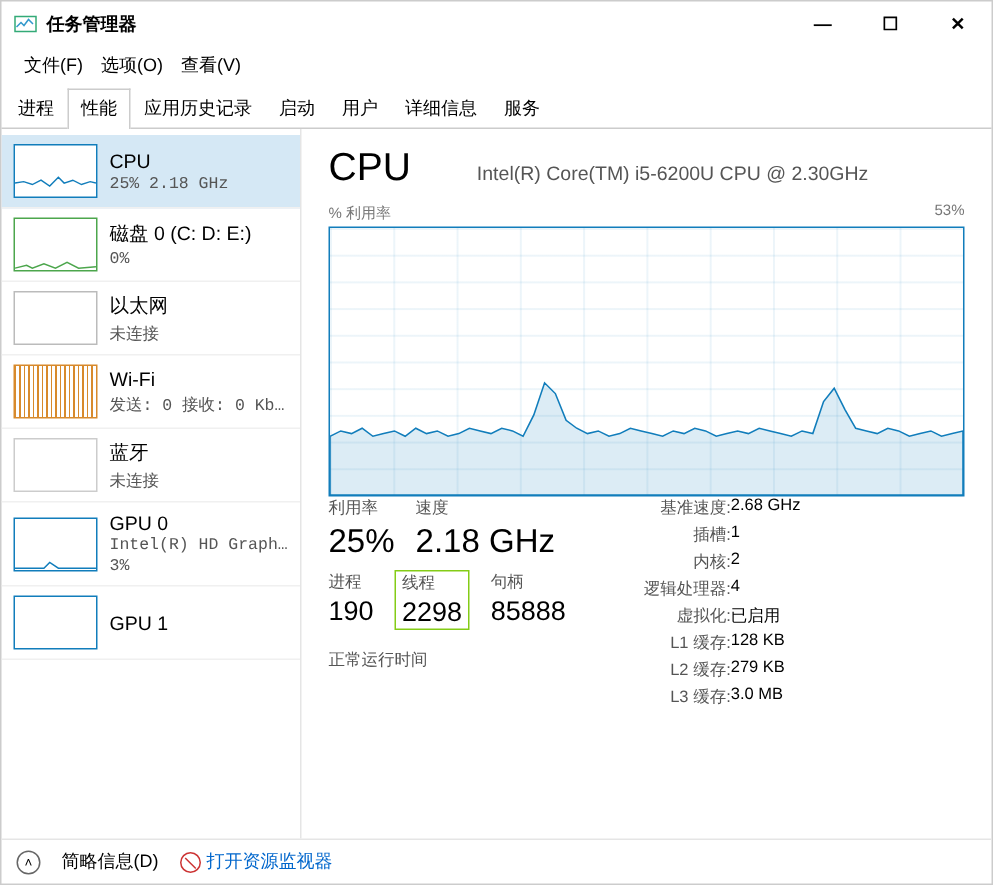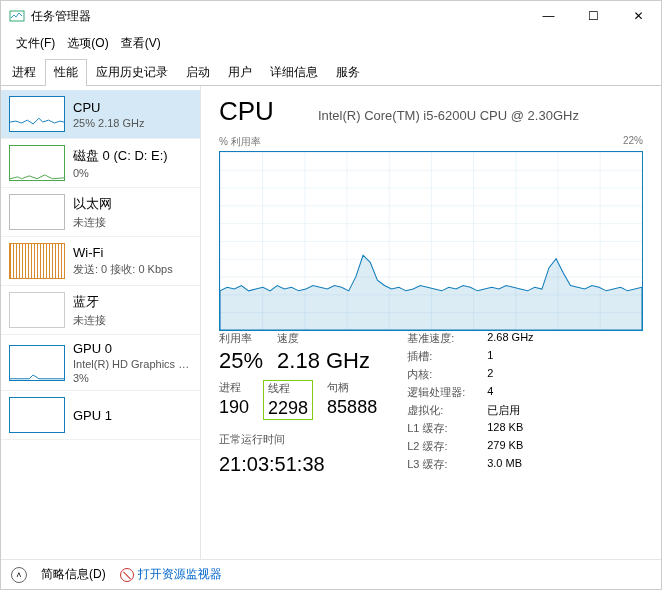--- a/index.html
+++ b/index.html
@@ -1,38 +1,38 @@
 <!DOCTYPE html>
 <html><head>
 <meta charset="utf-8">
 <style>
   * { box-sizing: border-box; margin: 0; padding: 0; }
   body { font-family: "Microsoft YaHei", "Segoe UI", sans-serif; font-size: 12px; background: #fff; color: #000; width: 662px; height: 590px; overflow: hidden; display: flex; flex-direction: column; border: 1px solid #ccc; }
   
-  .titlebar { display: flex; align-items: center; height: 30px; padding: 0 0 0 8px; }
+  .titlebar { display: flex; align-items: center; height: 30px; padding: 0 0 0 8px; font-weight: bold; }
   .titlebar-icon { width: 16px; height: 16px; margin-right: 6px; }
   .titlebar-title { flex: 1; font-size: 12px; }
   .win-btn { width: 45px; height: 30px; display: flex; align-items: center; justify-content: center; }
   
   .menubar { display: flex; padding: 2px 11px 4px; gap: 4px; }
   .menubar span { padding: 2px 4px; }
   
   .tabs { display: flex; border-bottom: 1px solid #ccc; padding-left: 2px; }
   .tab { padding: 4px 8px 5px; border: 1px solid transparent; border-bottom: none; position: relative; top: 1px; }
   .tab.active { border-color: #ccc; background: #fff; }
   
   .body { display: flex; flex: 1; min-height: 0; }
   
   .sidebar { width: 200px; border-right: 1px solid #e5e5e5; overflow-y: auto; padding: 4px 0; }
   .side-item { display: flex; align-items: center; padding: 6px 8px; gap: 8px; border-bottom: 1px solid #f0f0f0; }
   .side-item.active { background: #d5e8f5; }
   .side-thumb { width: 56px; height: 36px; border: 1px solid; background: #fff; position: relative; overflow: hidden; flex-shrink: 0; }
   .side-text { display: flex; flex-direction: column; gap: 2px; overflow: hidden; }
   .side-title { font-size: 13px; white-space: nowrap; }
-  .side-sub { font-size: 11px; color: #555; white-space: nowrap; overflow: hidden; text-overflow: ellipsis; max-width: 120px; }
+  .side-sub { font-size: 11px; color: #555; white-space: nowrap; overflow: hidden; text-overflow: ellipsis; max-width: 120px; font-family: Liberation Mono, monospace; }
   
   .main { flex: 1; padding: 10px 18px 8px 18px; overflow: hidden; display: flex; flex-direction: column; }
   .cpu-head { display: flex; align-items: baseline; gap: 14px; margin-bottom: 8px; }
   .cpu-title { font-size: 26px; font-weight: 300; }
   .cpu-model { font-size: 13px; color: #555; margin-left: 30px; }
   .chart-labels { display: flex; justify-content: space-between; font-size: 10px; color: #777; margin-bottom: 2px; }
   .chart { height: 180px; border: 1px solid #117dbb; position: relative; background: linear-gradient(to right, rgba(17,125,187,0.08) 1px, transparent 1px) 0 0 / 10% 100%, linear-gradient(to bottom, rgba(17,125,187,0.08) 1px, transparent 1px) 0 0 / 100% 10%; }
   .chart svg { position: absolute; inset: 0; width: 100%; height: 100%; }
   .chart-bottom { display: flex; justify-content: space-between; font-size: 10px; color: #777; margin: 2px 0 10px; }
   
@@ -40,21 +40,21 @@
   .stats-left { display: flex; flex-direction: column; gap: 6px; }
   .stat-row { display: flex; gap: 14px; }
   .stat-block { display: flex; flex-direction: column; }
   .stat-label { font-size: 11px; color: #555; margin-bottom: 2px; }
   .stat-value { font-size: 18px; }
   .stat-value.big { font-size: 22px; }
   .highlighted { border: 1px solid #84cc16; padding: 0 4px; }
   .uptime-label { font-size: 11px; color: #555; margin-top: 6px; }
   .uptime-value { font-size: 20px; }
   
-  .stats-right { display: flex; flex-direction: column; gap: 3px; font-size: 11px; }
+  .stats-right { display: flex; flex-direction: column; gap: 3px; font-size: 11px; text-align: right; }
   .stats-right .kv { display: flex; }
   .stats-right .k { width: 80px; color: #555; }
   
   .footer { border-top: 1px solid #e5e5e5; display: flex; align-items: center; padding: 6px 10px; gap: 14px; font-size: 12px; }
   .footer-link { color: #0066cc; cursor: pointer; display: flex; align-items: center; gap: 4px; }
   .chevron-circle { width: 16px; height: 16px; border: 1px solid #666; border-radius: 50%; display: flex; align-items: center; justify-content: center; font-size: 9px; }
   .forbid { width: 14px; height: 14px; border: 1.5px solid #c33; border-radius: 50%; position: relative; }
   .forbid:after { content: ""; position: absolute; left: 1px; right: 1px; top: 50%; border-top: 1.5px solid #c33; transform: rotate(45deg); }
   
   .wifi-hatch { background: repeating-linear-gradient(90deg, #d88a2c 0 1px, transparent 1px 3px); }
@@ -163,21 +163,21 @@
     </div>
   </div>
 
   <div class="main">
     <div class="cpu-head">
       <span class="cpu-title">CPU</span>
       <span class="cpu-model">Intel(R) Core(TM) i5-6200U CPU @ 2.30GHz</span>
     </div>
     <div class="chart-labels">
       <span>% 利用率</span>
-      <span>22%</span>
+      <span>53%</span>
     </div>
     <div class="chart">
       <svg viewBox="0 0 400 180" preserveAspectRatio="none">
         <path id="chart-path" fill="rgba(17,125,187,0.15)" stroke="#117dbb" stroke-width="1" d="M0.0,140.4 L6.8,136.8 L13.6,138.6 L20.3,135.0 L27.1,140.4 L33.9,138.6 L40.7,136.8 L47.5,140.4 L54.2,135.0 L61.0,138.6 L67.8,136.8 L74.6,140.4 L81.4,138.6 L88.1,135.0 L94.9,136.8 L101.7,138.6 L108.5,135.0 L115.3,136.8 L122.0,140.4 L128.8,126.0 L135.6,104.4 L142.4,111.6 L149.2,129.6 L155.9,135.0 L162.7,138.6 L169.5,136.8 L176.3,140.4 L183.1,138.6 L189.8,135.0 L196.6,136.8 L203.4,138.6 L210.2,140.4 L216.9,136.8 L223.7,138.6 L230.5,135.0 L237.3,136.8 L244.1,140.4 L250.8,138.6 L257.6,136.8 L264.4,138.6 L271.2,135.0 L278.0,136.8 L284.7,138.6 L291.5,140.4 L298.3,136.8 L305.1,138.6 L311.9,117.0 L318.6,108.0 L325.4,122.4 L332.2,135.0 L339.0,136.8 L345.8,138.6 L352.5,135.0 L359.3,136.8 L366.1,140.4 L372.9,138.6 L379.7,136.8 L386.4,140.4 L393.2,138.6 L400.0,136.8 L400,180 L0,180 Z"></path>
       </svg>
     </div>
 
     <div class="stats">
       <div class="stats-left">
         <div class="stat-row">
@@ -198,21 +198,20 @@
           <div class="stat-block highlighted">
             <span class="stat-label">线程</span>
             <span class="stat-value">2298</span>
           </div>
           <div class="stat-block">
             <span class="stat-label">句柄</span>
             <span class="stat-value">85888</span>
           </div>
         </div>
         <span class="uptime-label">正常运行时间</span>
-        <span class="uptime-value">21:03:51:38</span>
       </div>
 
       <div class="stats-right">
         <div class="kv">
             <span class="k">基准速度:</span>
             <span>2.68 GHz</span>
           </div>
         <div class="kv">
             <span class="k">插槽:</span>
             <span>1</span>

